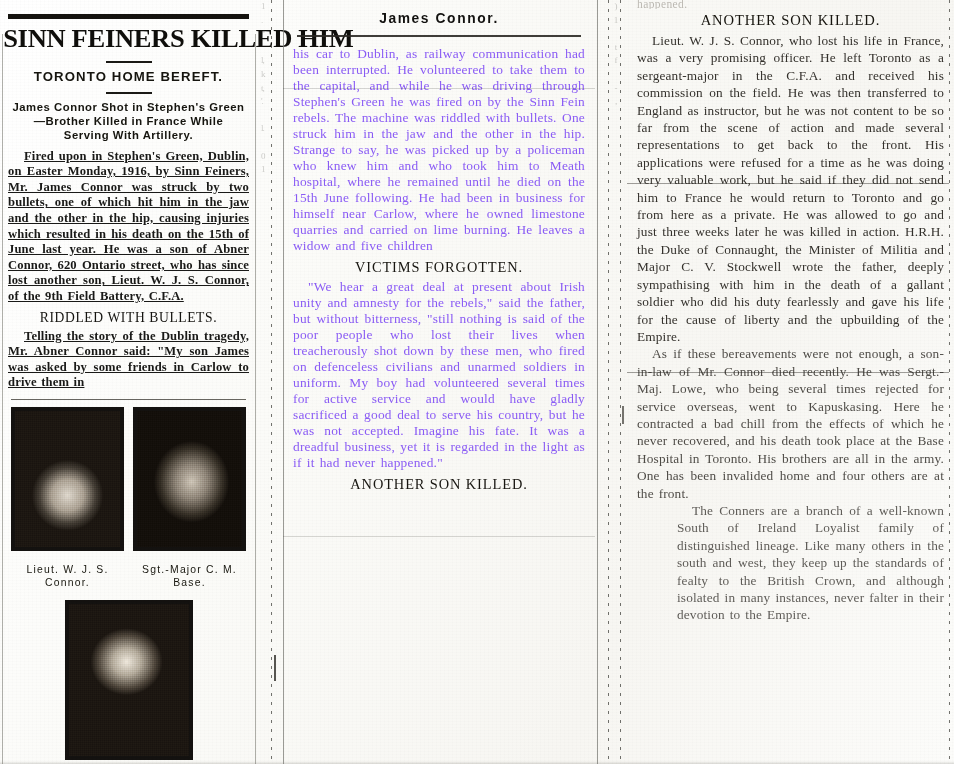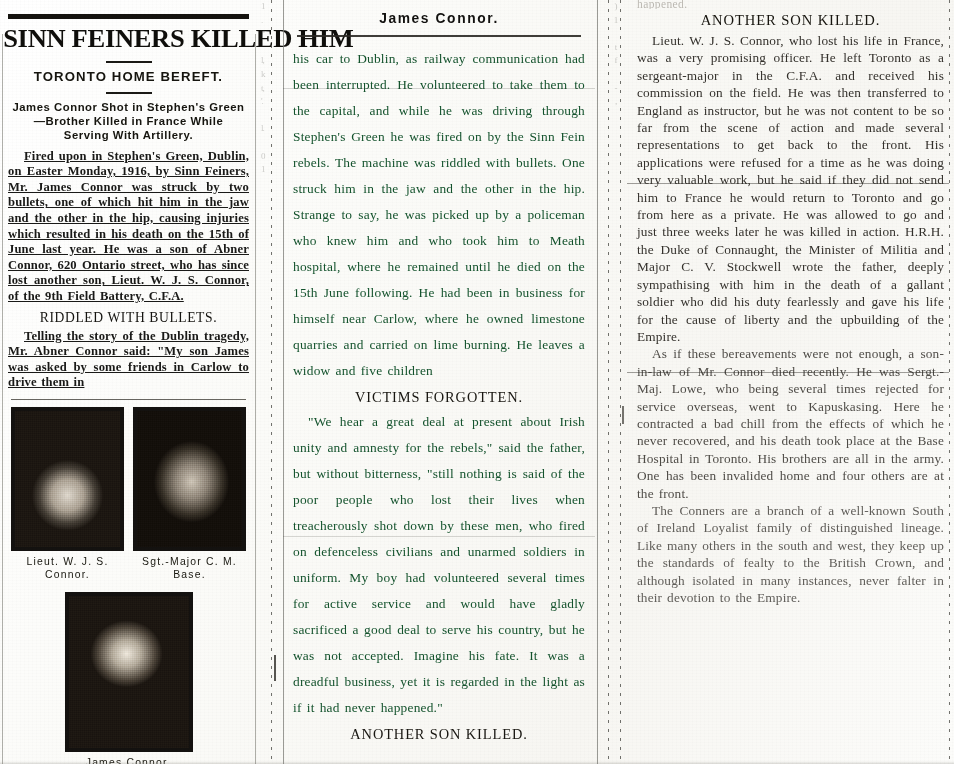--- a/index.html
+++ b/index.html
@@ -227,21 +227,21 @@
     mix-blend-mode: overlay;
     opacity: .9;
   }
   .caption {
     font-family: "Liberation Sans", sans-serif;
     font-size: 10.4px;
     line-height: 13.4px;
     letter-spacing: 1.2px;
     text-align: center;
     color: #18170f;
-    margin-top: 4px;
+    margin-top: 12px;
   }
   .photo-single {
     display: flex;
     justify-content: center;
     margin-top: 10px;
   }
   .photo-single .photo-cell { width: 128px; }
 
   
   #col-mid .inner, #col-right .inner {
@@ -260,24 +260,24 @@
     margin: 11px 0 0 0;
   }
   .mid-title-rule {
     height: 2px;
     background: #2a2823;
     margin: 9px 4px 9px 4px;
     opacity: .9;
   }
   .mid-body {
     font-size: 13.4px;
-    line-height: 26px;
+    line-height: 16px;
     letter-spacing: 0.2px;
     word-spacing: 1.6px;
-    color: #14532d;
+    color: #8b5cf6;
   }
   .mid-body p { margin: 0; }
   .mid-body p.indent { text-indent: 15px; }
   .section-head {
     font-family: "Liberation Serif", serif;
     font-size: 14.4px;
     line-height: 22px;
     letter-spacing: 0.9px;
     text-align: center;
     color: #181611;
@@ -310,21 +310,21 @@
     line-height: 21px;
     letter-spacing: 0.9px;
     text-align: center;
     color: #17150f;
     margin: 0 0 1px 0;
   }
 
   
   .faded-1 { opacity: .92; }
   .faded-2 { opacity: .80; }
-  .faded-3 { opacity: .72; }
+  .faded-3 { opacity: .72; margin-left: 40px; }
 
   
   .artifact {
     position: absolute;
     background: #2e2c27;
     z-index: 20;
   }
   .artifact.hairline-h { height: 1px; opacity: .45; }
   .artifact.tick-v { width: 2px; opacity: .8; }
 

